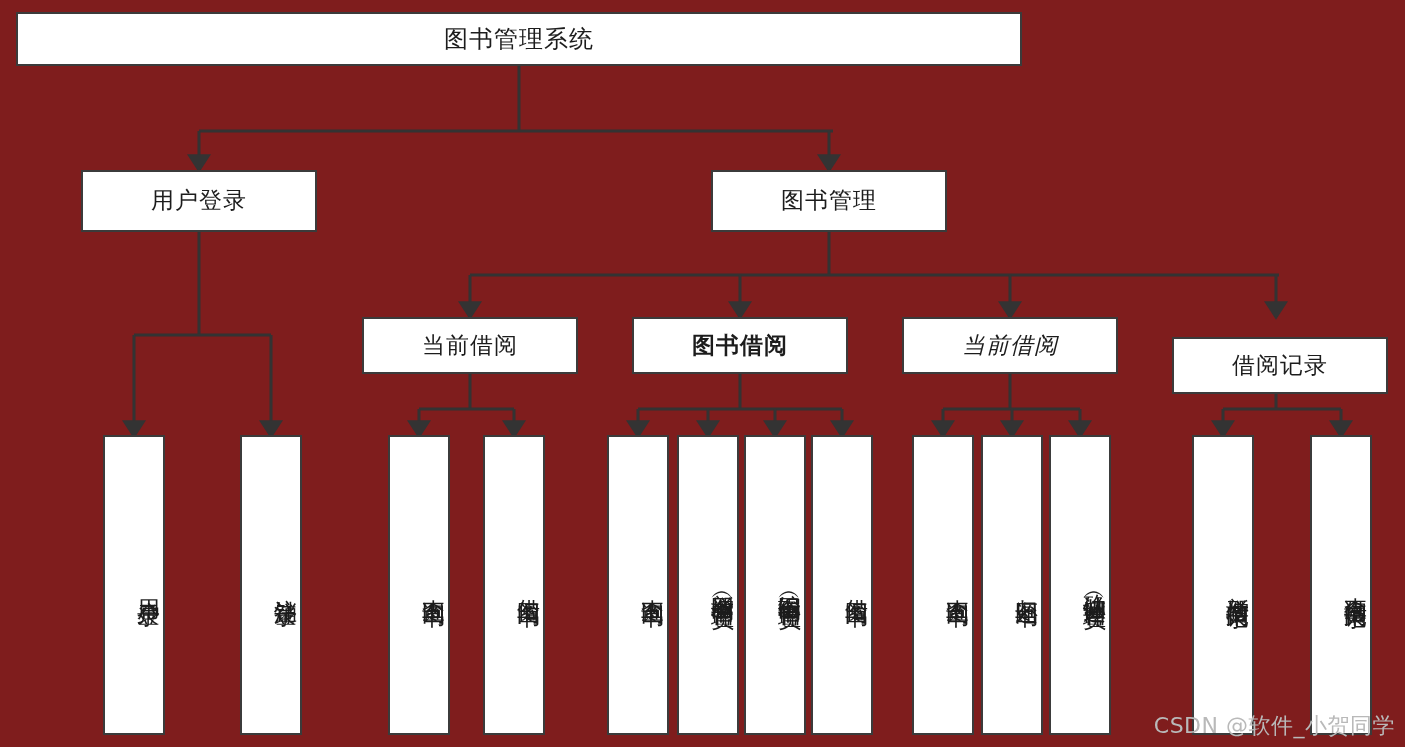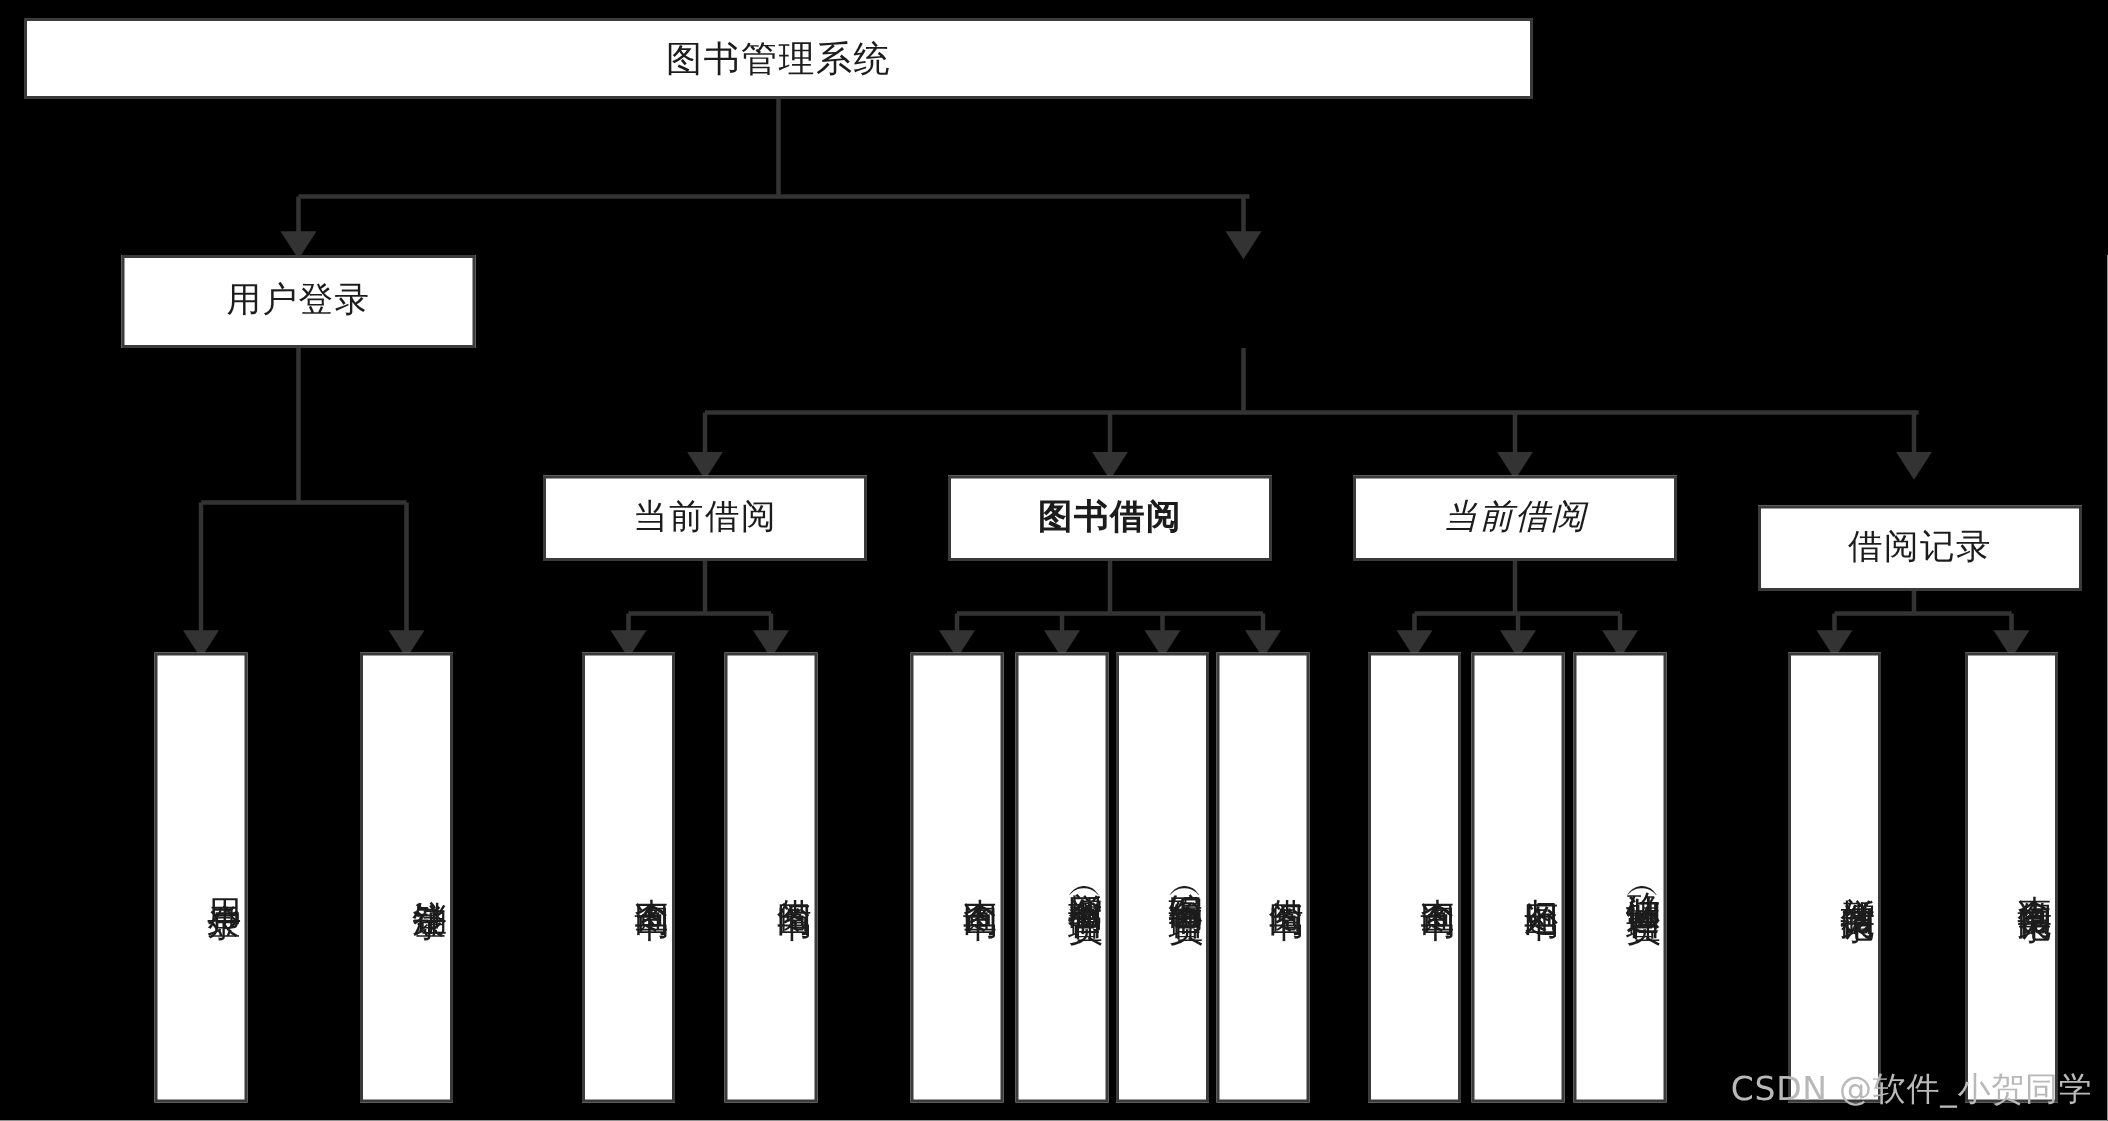--- a/index.html
+++ b/index.html
@@ -7,21 +7,21 @@
     padding: 0;
     background: #ffffff;
   }
   body {
     font-family: "DejaVu Sans", "Liberation Sans", sans-serif;
   }
   #canvas {
     position: relative;
     width: 1405px;
     height: 747px;
-    background: #000000;
+    background: #7f1d1d;
     overflow: hidden;
   }
   svg#edges {
     position: absolute;
     left: 0;
     top: 0;
     width: 1405px;
     height: 747px;
     pointer-events: none;
   }
@@ -124,20 +124,23 @@
     </g>
   </svg>
 
   <div class="node horiz root" style="left:16px; top:12px; width:1006px; height:54px;">
     <span>图书管理系统</span>
   </div>
 
   <div class="node horiz" style="left:81px; top:170px; width:236px; height:62px;">
     <span>用户登录</span>
   </div>
+  <div class="node horiz" style="left:711px; top:170px; width:236px; height:62px;">
+    <span>图书管理</span>
+  </div>
 
   <div class="node horiz" style="left:362px; top:317px; width:216px; height:57px;">
     <span>当前借阅</span>
   </div>
   <div class="node horiz" style="left:632px; top:317px; width:216px; height:57px;font-weight:bold;">
     <span>图书借阅</span>
   </div>
   <div class="node horiz" style="left:902px; top:317px; width:216px; height:57px;font-style:italic;">
     <span>当前借阅</span>
   </div>

